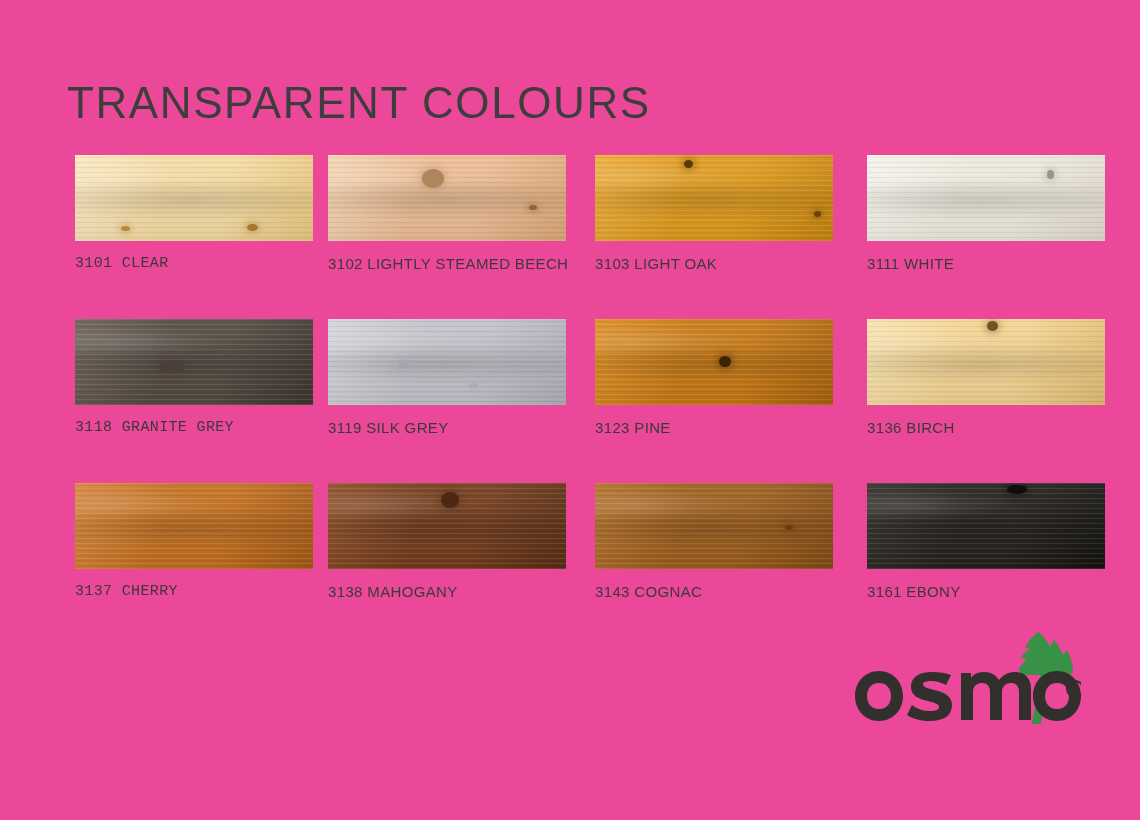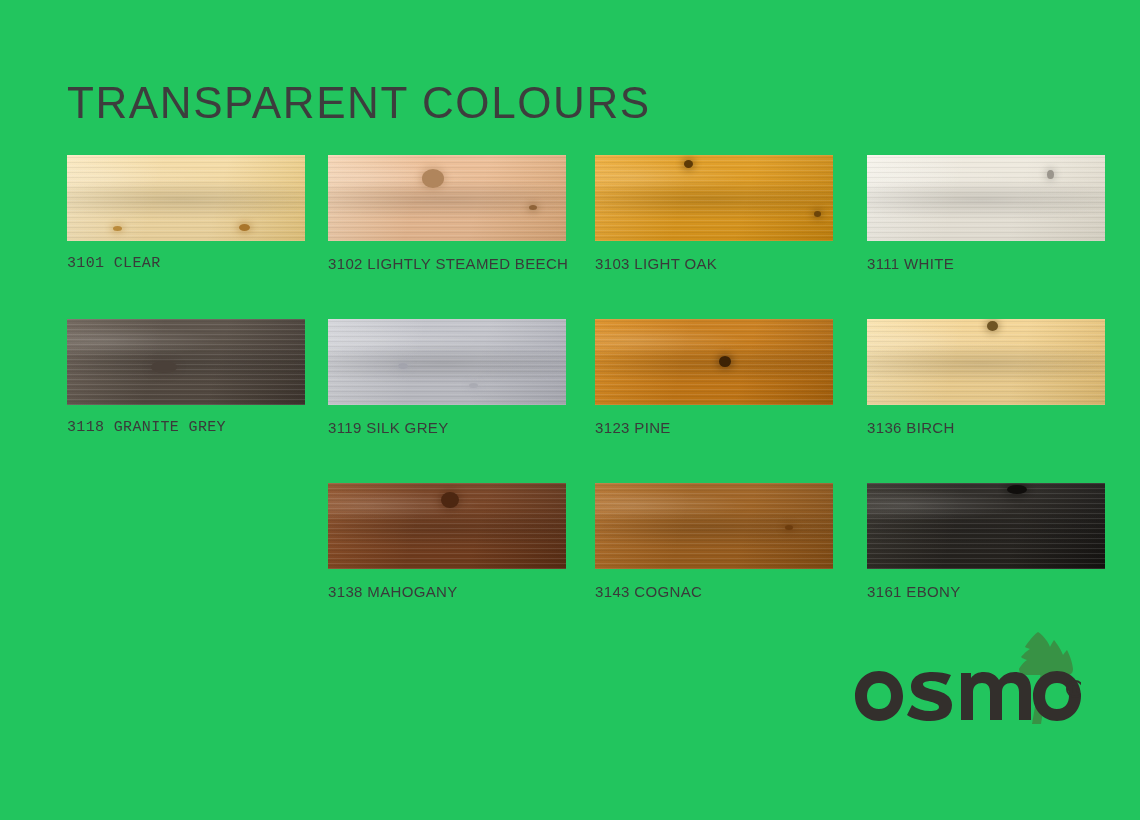--- a/index.html
+++ b/index.html
@@ -13,21 +13,21 @@
     height: 820px;
     font-family: "Liberation Sans", sans-serif;
     color: #3a3a3a;
     overflow: hidden;
     position: relative;
   }
 
   .page {
     position: absolute;
     inset: 0;
-    background: #22c55e;
+    background: #ec4899;
   }
 
   
   .page-title {
     position: absolute;
     left: 67px;
     top: 52px;
     font-size: 44px;
     font-weight: 300;
     letter-spacing: 1.6px;
@@ -47,21 +47,21 @@
   .swatch-row {
     position: relative;
     height: 164px;
   }
 
   .swatch-cell {
     position: absolute;
     top: 0;
     width: 238px;
   }
-  .swatch-cell.col0 { left: 0px; font-family: Liberation Mono, monospace; }
+  .swatch-cell.col0 { left: 8px; font-family: Liberation Mono, monospace; }
   .swatch-cell.col1 { left: 261px; }
   .swatch-cell.col2 { left: 528px; }
   .swatch-cell.col3 { left: 777px; margin-left: 23px; }
 
   .swatch-chip {
     position: relative;
     width: 238px;
     height: 86px;
     overflow: hidden;
     background: #ccc;
@@ -198,20 +198,27 @@
         <div class="swatch-cell col3">
           <div class="swatch-chip" style="background: linear-gradient(105deg, rgb(250, 227, 175) 0%, rgb(244, 212, 146) 38%, rgb(244, 212, 146) 62%, rgb(227, 189, 114) 100%);">
             <div class="grain2"></div>
             <div class="grain"></div>
             <span class="knot" style="left: 120px; top: 2px; width: 11px; height: 10px; background: rgb(111, 85, 36); box-shadow: rgba(111, 85, 36, 0.333) 0px 0px 6px 3px;"></span>
           </div>
           <div class="swatch-label">3136 BIRCH</div>
         </div>
       </div>
       <div class="swatch-row">
+        <div class="swatch-cell col0">
+          <div class="swatch-chip" style="background: linear-gradient(105deg, rgb(214, 133, 58) 0%, rgb(196, 112, 31) 38%, rgb(196, 112, 31) 62%, rgb(166, 90, 20) 100%);">
+            <div class="grain2"></div>
+            <div class="grain"></div>
+          </div>
+          <div class="swatch-label">3137 CHERRY</div>
+        </div>
         <div class="swatch-cell col1">
           <div class="swatch-chip" style="background: linear-gradient(105deg, rgb(141, 79, 39) 0%, rgb(115, 60, 28) 38%, rgb(115, 60, 28) 62%, rgb(90, 45, 19) 100%);">
             <div class="grain2"></div>
             <div class="grain"></div>
             <span class="knot" style="left: 113px; top: 9px; width: 18px; height: 16px; background: rgb(77, 39, 17); box-shadow: rgba(77, 39, 17, 0.333) 0px 0px 6px 3px;"></span>
           </div>
           <div class="swatch-label">3138 MAHOGANY</div>
         </div>
         <div class="swatch-cell col2">
           <div class="swatch-chip" style="background: linear-gradient(105deg, rgb(179, 112, 42) 0%, rgb(157, 94, 28) 38%, rgb(157, 94, 28) 62%, rgb(131, 76, 19) 100%);">

